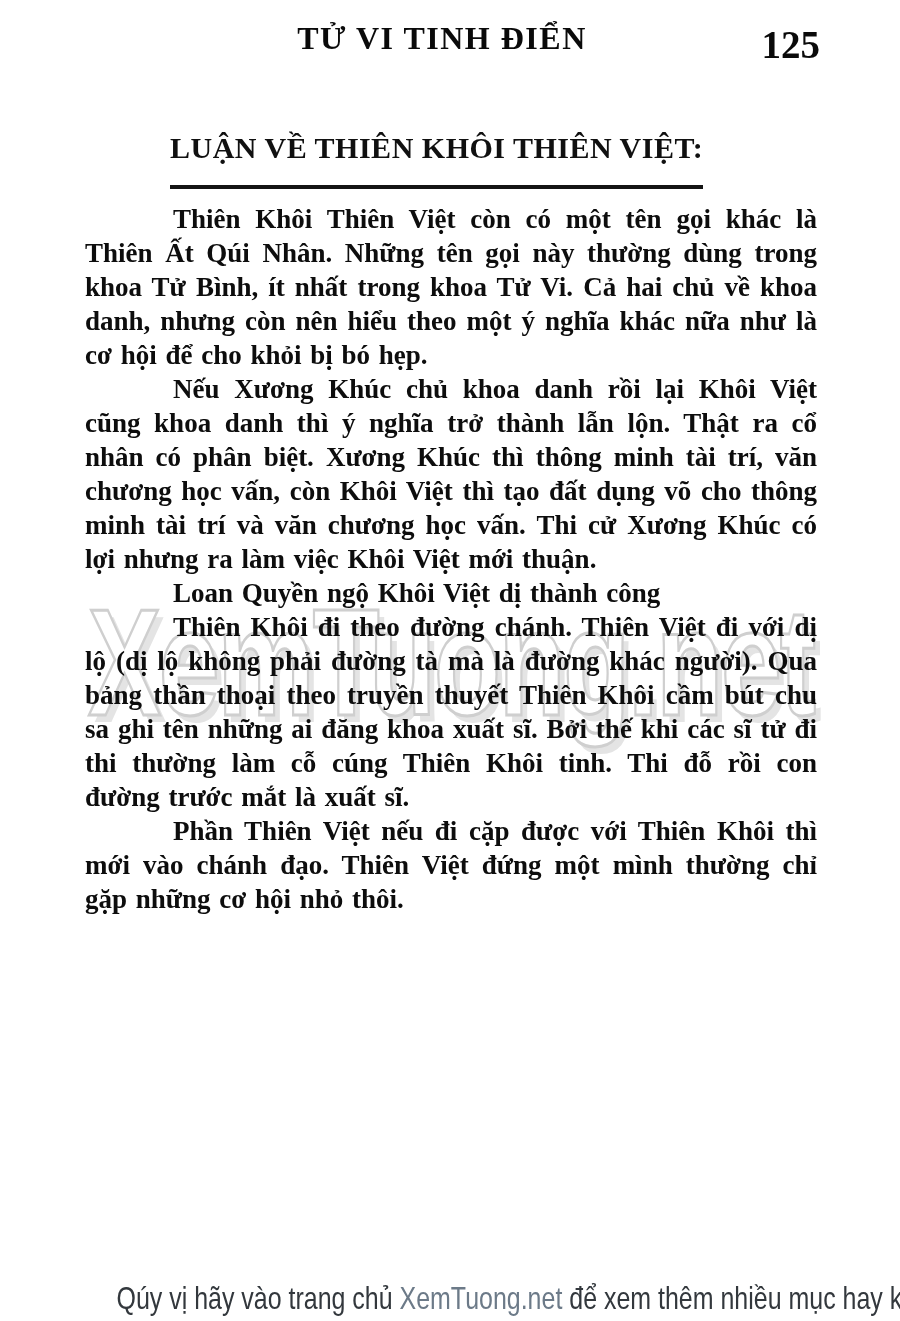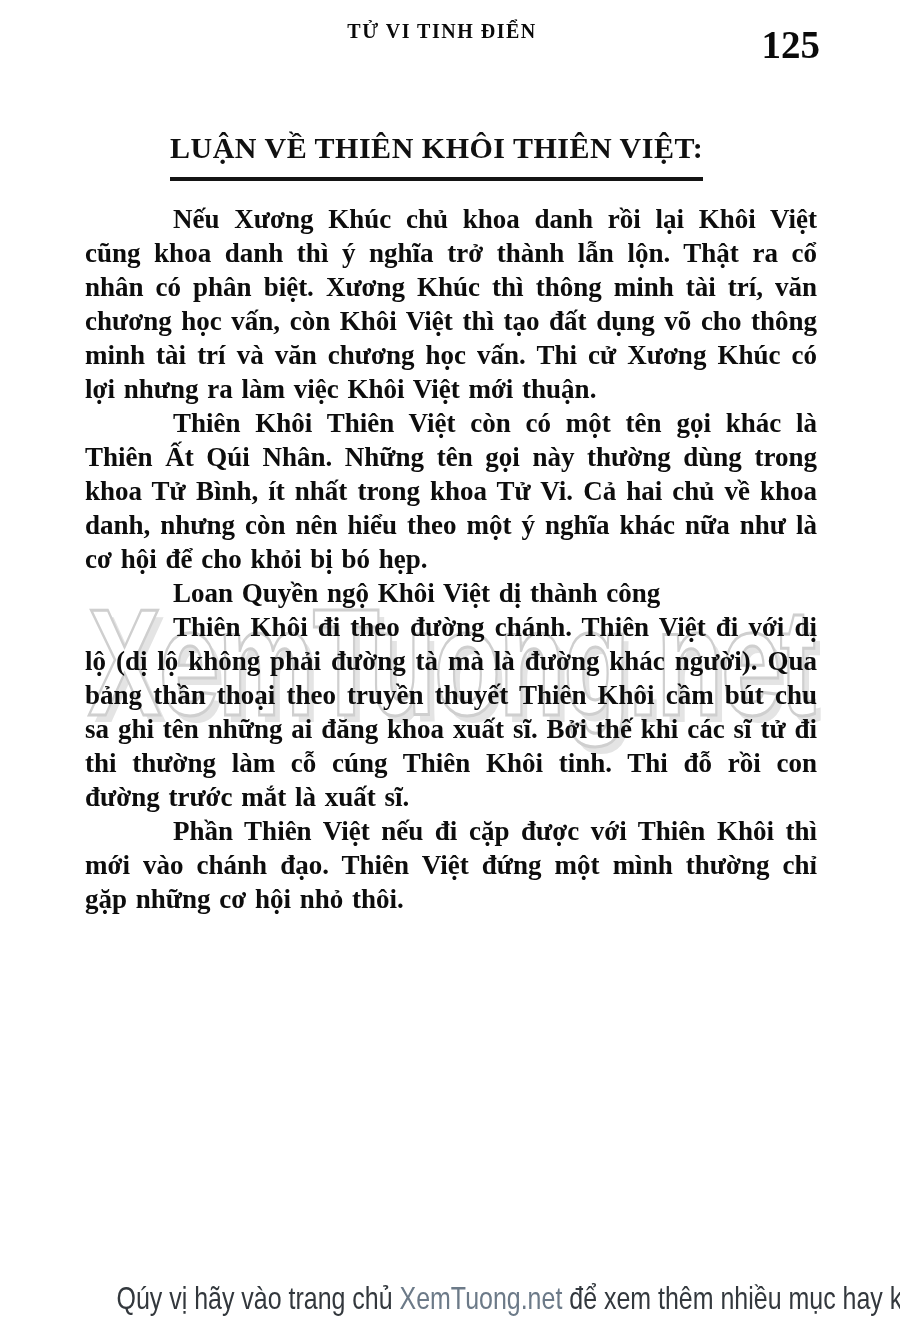--- a/index.html
+++ b/index.html
@@ -16,21 +16,21 @@
     font-family: "Liberation Serif", serif;
   }
 
   
   .running-header-title {
     position: absolute;
     top: 20px;
     left: 0;
     width: 884px;           
     text-align: center;
-    font-size: 20px;
+    font-size: 32px;
     font-weight: 700;
     letter-spacing: 1.5px;
     color: #0a0a0a;
   }
   .page-number {
     position: absolute;
     top: 22px;
     right: 80px;
     font-size: 39px;
     font-weight: 700;
@@ -41,21 +41,21 @@
   .section-title {
     position: absolute;
     top: 131px;
     left: 170px;
     margin: 0;
     font-size: 30px;
     font-weight: 700;
     letter-spacing: 0.5px;
     color: #101010;
     border-bottom: 4px solid #141414;
-    padding-bottom: 12px;
+    padding-bottom: 20px;
     z-index: 2;
   }
 
   
   .watermark {
     position: absolute;
     top: 586px;
     left: 88px;
     z-index: 1;
     font-family: "Liberation Sans", sans-serif;
@@ -118,22 +118,22 @@
 
   <div class="running-header-title">TỬ VI TINH ĐIỂN</div>
 
   <div class="page-number">125</div>
 
   <h1 class="section-title">LUẬN VỀ THIÊN KHÔI THIÊN VIỆT:</h1>
 
   <div class="watermark">XemTuong.net</div>
 
   <div class="body-text" id="body-text">
+      <p class="para">Thiên Khôi Thiên Việt còn có một tên gọi khác là Thiên Ất Qúi Nhân. Những tên gọi này thường dùng trong khoa Tử Bình, ít nhất trong khoa Tử Vi. Cả hai chủ về khoa danh, nhưng còn nên hiểu theo một ý nghĩa khác nữa như là cơ hội để cho khỏi bị bó hẹp.</p>
       <p class="para">Nếu Xương Khúc chủ khoa danh rồi lại Khôi Việt cũng khoa danh thì ý nghĩa trở thành lẫn lộn. Thật ra cổ nhân có phân biệt. Xương Khúc thì thông minh tài trí, văn chương học vấn, còn Khôi Việt thì tạo đất dụng võ cho thông minh tài trí và văn chương học vấn. Thi cử Xương Khúc có lợi nhưng ra làm việc Khôi Việt mới thuận.</p>
-      <p class="para">Thiên Khôi Thiên Việt còn có một tên gọi khác là Thiên Ất Qúi Nhân. Những tên gọi này thường dùng trong khoa Tử Bình, ít nhất trong khoa Tử Vi. Cả hai chủ về khoa danh, nhưng còn nên hiểu theo một ý nghĩa khác nữa như là cơ hội để cho khỏi bị bó hẹp.</p>
       <p class="verse">Loan Quyền ngộ Khôi Việt dị thành công</p>
       <p class="para">Thiên Khôi đi theo đường chánh. Thiên Việt đi với dị lộ (dị lộ không phải đường tà mà là đường khác người). Qua bảng thần thoại theo truyền thuyết Thiên Khôi cầm bút chu sa ghi tên những ai đăng khoa xuất sĩ. Bởi thế khi các sĩ tử đi thi thường làm cỗ cúng Thiên Khôi tinh. Thi đỗ rồi con đường trước mắt là xuất sĩ.</p>
       <p class="para">Phần Thiên Việt nếu đi cặp được với Thiên Khôi thì mới vào chánh đạo. Thiên Việt đứng một mình thường chỉ gặp những cơ hội nhỏ thôi.</p>
     </div>
 
   <div class="footer">
     <span class="footer-inner"><span>Qúy vị hãy vào trang chủ </span><span class="footer-link">XemTuong.net</span><span> để xem thêm nhiều mục hay khác</span></span>
   </div>
 
 </div>

